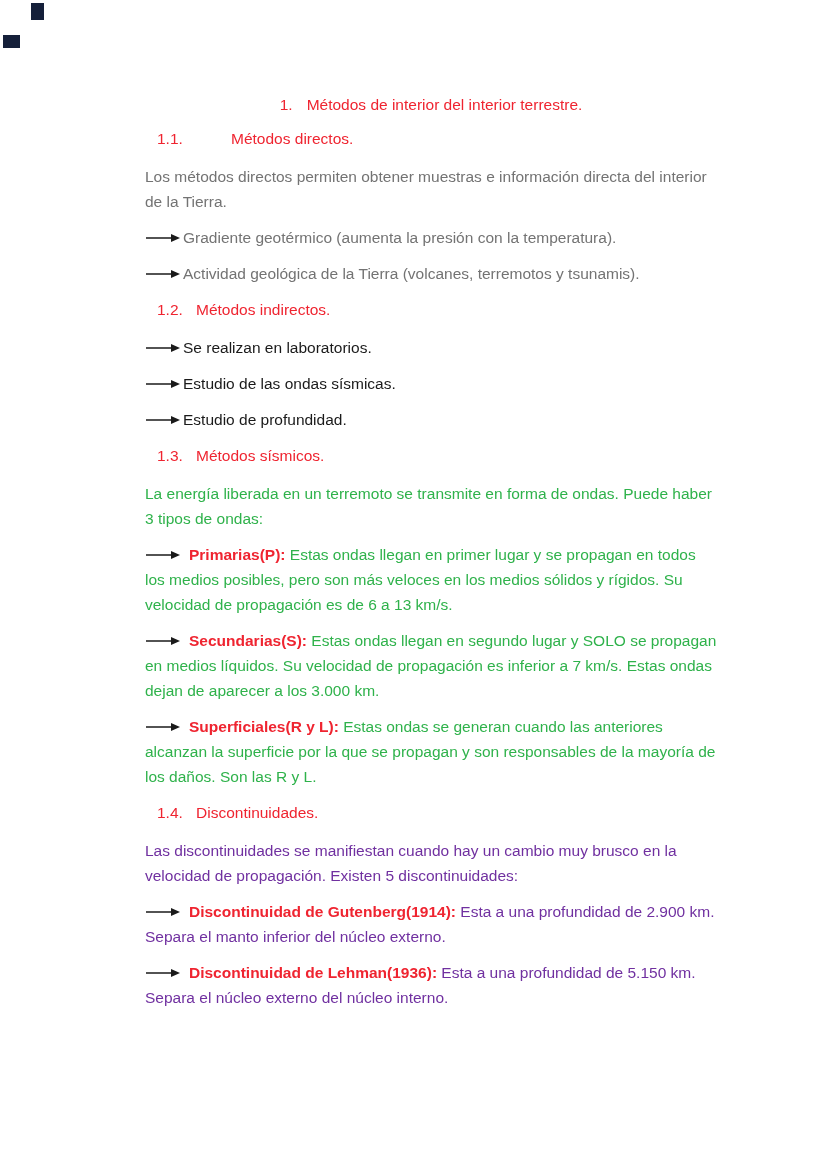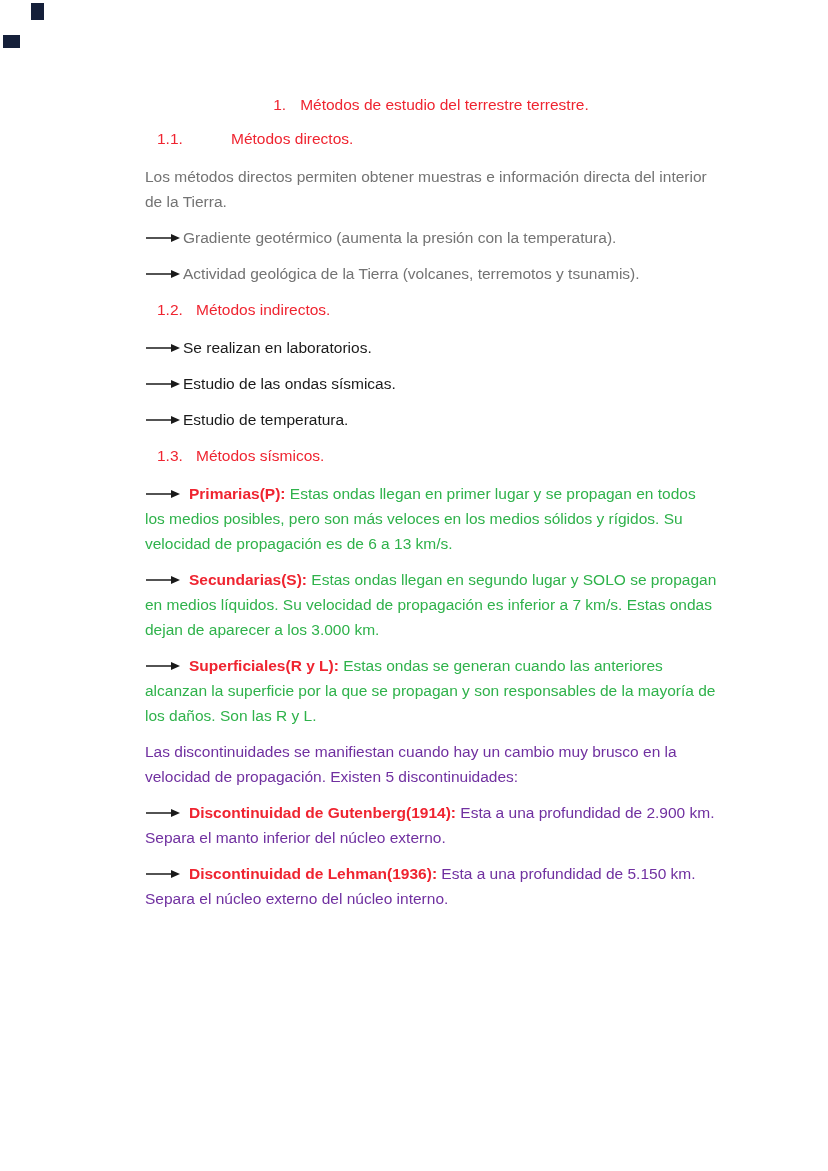--- a/index.html
+++ b/index.html
@@ -61,21 +61,21 @@
   .bold    { font-weight: bold; margin-left: 6px; }
 </style>
 </head>
 <body>
 
 <div class="corner-mark" id="mark-top"></div>
 <div class="corner-mark" id="mark-left"></div>
 
 <div class="page-content">
 
-  <p class="doc-title red"><span class="t-num">1.</span><span>Métodos de estudio del terrestre terrestre.</span></p>
+  <p class="doc-title red"><span class="t-num">1.</span><span>Métodos de interior del interior terrestre.</span></p>
 
   <p class="heading red"><span class="h-num wide">1.1.</span><span>Métodos directos.</span></p>
 
   <p class="para cyan">Los métodos directos permiten obtener muestras e información directa del interior de la Tierra.</p>
 
 
   <p class="bullet"><span class="arrow"><svg width="36" height="12" viewBox="0 0 36 12">
           <line x1="1" y1="6" x2="26" y2="6" stroke="#1a1a1a" stroke-width="1.5"></line>
           <polygon points="26,2 35,6 26,10" fill="#1a1a1a"></polygon>
         </svg></span><span class="cyan">Gradiente geotérmico (aumenta la presión con la temperatura).</span></p>
@@ -93,40 +93,42 @@
         </svg></span><span class="black">Se realizan en laboratorios.</span></p>
 
   <p class="bullet"><span class="arrow"><svg width="36" height="12" viewBox="0 0 36 12">
           <line x1="1" y1="6" x2="26" y2="6" stroke="#1a1a1a" stroke-width="1.5"></line>
           <polygon points="26,2 35,6 26,10" fill="#1a1a1a"></polygon>
         </svg></span><span class="black">Estudio de las ondas sísmicas.</span></p>
 
   <p class="bullet"><span class="arrow"><svg width="36" height="12" viewBox="0 0 36 12">
           <line x1="1" y1="6" x2="26" y2="6" stroke="#1a1a1a" stroke-width="1.5"></line>
           <polygon points="26,2 35,6 26,10" fill="#1a1a1a"></polygon>
-        </svg></span><span class="black">Estudio de temperatura.</span></p>
+        </svg></span><span class="black">Estudio de profundidad.</span></p>
 
   <p class="heading red"><span class="h-num">1.3.</span><span>Métodos sísmicos.</span></p>
 
+  <p class="para green">La energía liberada en un terremoto se transmite en forma de ondas. Puede haber 3 tipos de ondas:</p>
 
   <p class="bullet"><span class="arrow"><svg width="36" height="12" viewBox="0 0 36 12">
           <line x1="1" y1="6" x2="26" y2="6" stroke="#1a1a1a" stroke-width="1.5"></line>
           <polygon points="26,2 35,6 26,10" fill="#1a1a1a"></polygon>
         </svg></span><span class="red bold">Primarias(P):</span><span class="green"> Estas ondas llegan en primer lugar y se propagan en todos los medios posibles, pero son más veloces en los medios sólidos y rígidos. Su velocidad de propagación es de 6 a 13 km/s.</span></p>
 
   <p class="bullet"><span class="arrow"><svg width="36" height="12" viewBox="0 0 36 12">
           <line x1="1" y1="6" x2="26" y2="6" stroke="#1a1a1a" stroke-width="1.5"></line>
           <polygon points="26,2 35,6 26,10" fill="#1a1a1a"></polygon>
         </svg></span><span class="red bold">Secundarias(S):</span><span class="green"> Estas ondas llegan en segundo lugar y SOLO se propagan en medios líquidos. Su velocidad de propagación es inferior a 7 km/s. Estas ondas dejan de aparecer a los 3.000 km.</span></p>
 
   <p class="bullet"><span class="arrow"><svg width="36" height="12" viewBox="0 0 36 12">
           <line x1="1" y1="6" x2="26" y2="6" stroke="#1a1a1a" stroke-width="1.5"></line>
           <polygon points="26,2 35,6 26,10" fill="#1a1a1a"></polygon>
         </svg></span><span class="red bold">Superficiales(R y L):</span><span class="green"> Estas ondas se generan cuando las anteriores alcanzan la superficie por la que se propagan y son responsables de la mayoría de los daños. Son las R y L.</span></p>
 
+  <p class="heading red"><span class="h-num">1.4.</span><span>Discontinuidades.</span></p>
 
   <p class="para purple">Las discontinuidades se manifiestan cuando hay un cambio muy brusco en la velocidad de propagación. Existen 5 discontinuidades:</p>
 
 
   <p class="bullet"><span class="arrow"><svg width="36" height="12" viewBox="0 0 36 12">
           <line x1="1" y1="6" x2="26" y2="6" stroke="#1a1a1a" stroke-width="1.5"></line>
           <polygon points="26,2 35,6 26,10" fill="#1a1a1a"></polygon>
         </svg></span><span class="red bold">Discontinuidad de Gutenberg(1914):</span><span class="purple"> Esta a una profundidad de 2.900 km. Separa el manto inferior del núcleo externo.</span></p>
 
   <p class="bullet"><span class="arrow"><svg width="36" height="12" viewBox="0 0 36 12">

